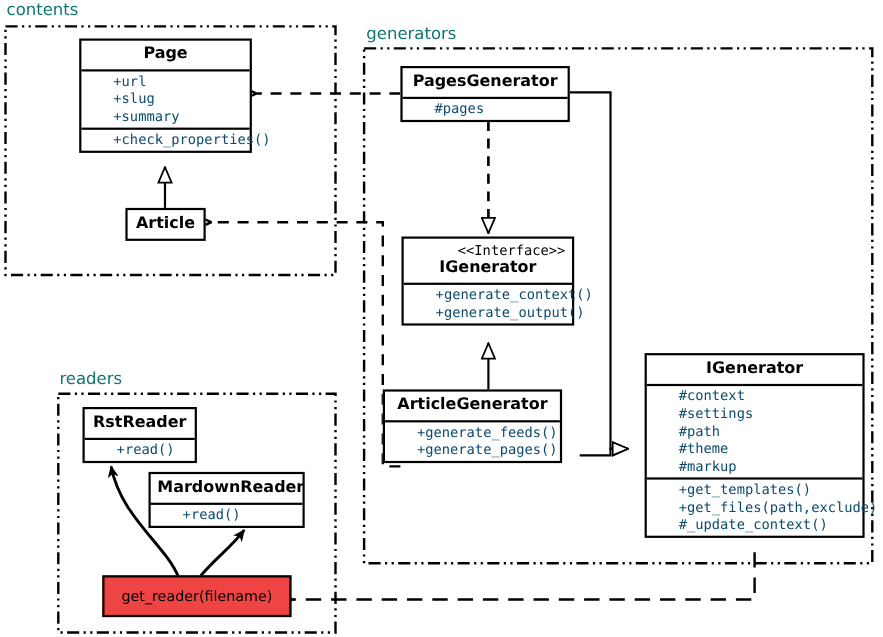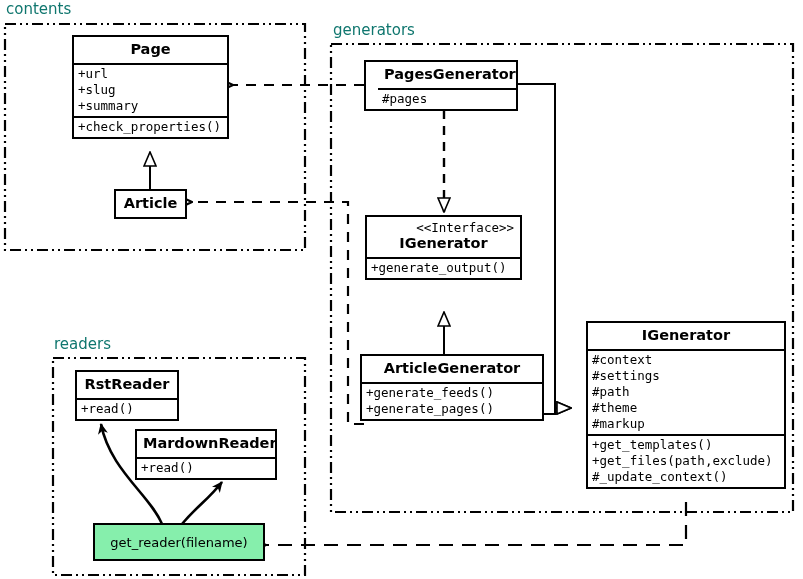--- a/index.html
+++ b/index.html
@@ -50,29 +50,30 @@
   }
   .uml .compartment {
     border-top: 2px solid #000;
     padding: 1px 0 2px 0;
   }
   .uml .member {
     font-family: "DejaVu Sans Mono", monospace;
     font-size: 12.5px;
     line-height: 16px;
     padding: 0 2px 0 4px;
-    color: #000000;
+    color: #0c4a6e;
     white-space: nowrap;
+    margin-left: 25px;
   }
   
   .plainbox {
     position: absolute;
     box-sizing: border-box;
     border: 2px solid #000;
-    background: #86efac;
+    background: #ef4444;
     display: flex;
     align-items: center;
     justify-content: center;
     font-size: 13px;
     color: #000;
     z-index: 5;
   }
   
   .pkg-label {
     position: absolute;
@@ -165,38 +166,39 @@
     </div>
     <div class="compartment">
       <div class="member">+check_properties()</div>
     </div>
   </div>
 
   <div class="uml" style="left:114px; top:189px; width:73px;">
     <div class="cname">Article</div>
   </div>
 
-  <div class="uml" style="left:364px; top:60px; width:154px;padding-left:12px;">
+  <div class="uml" style="left:364px; top:60px; width:154px;">
     <div class="cname">PagesGenerator</div>
     <div class="compartment">
       <div class="member">#pages</div>
     </div>
   </div>
 
   <div class="uml" style="left:365px; top:215px; width:157px;">
     <div class="cname">
       <span class="stereo">&lt;&lt;Interface&gt;&gt;</span>
       <span>IGenerator</span>
     </div>
     <div class="compartment">
+      <div class="member">+generate_context()</div>
       <div class="member">+generate_output()</div>
     </div>
   </div>
 
-  <div class="uml" style="left:360px; top:354px; width:184px;">
+  <div class="uml" style="left:348px; top:354px; width:163px;">
     <div class="cname">ArticleGenerator</div>
     <div class="compartment">
       <div class="member">+generate_feeds()</div>
       <div class="member">+generate_pages()</div>
     </div>
   </div>
 
   <div class="uml" style="left:586px; top:321px; width:200px;">
     <div class="cname">IGenerator</div>
     <div class="compartment">

